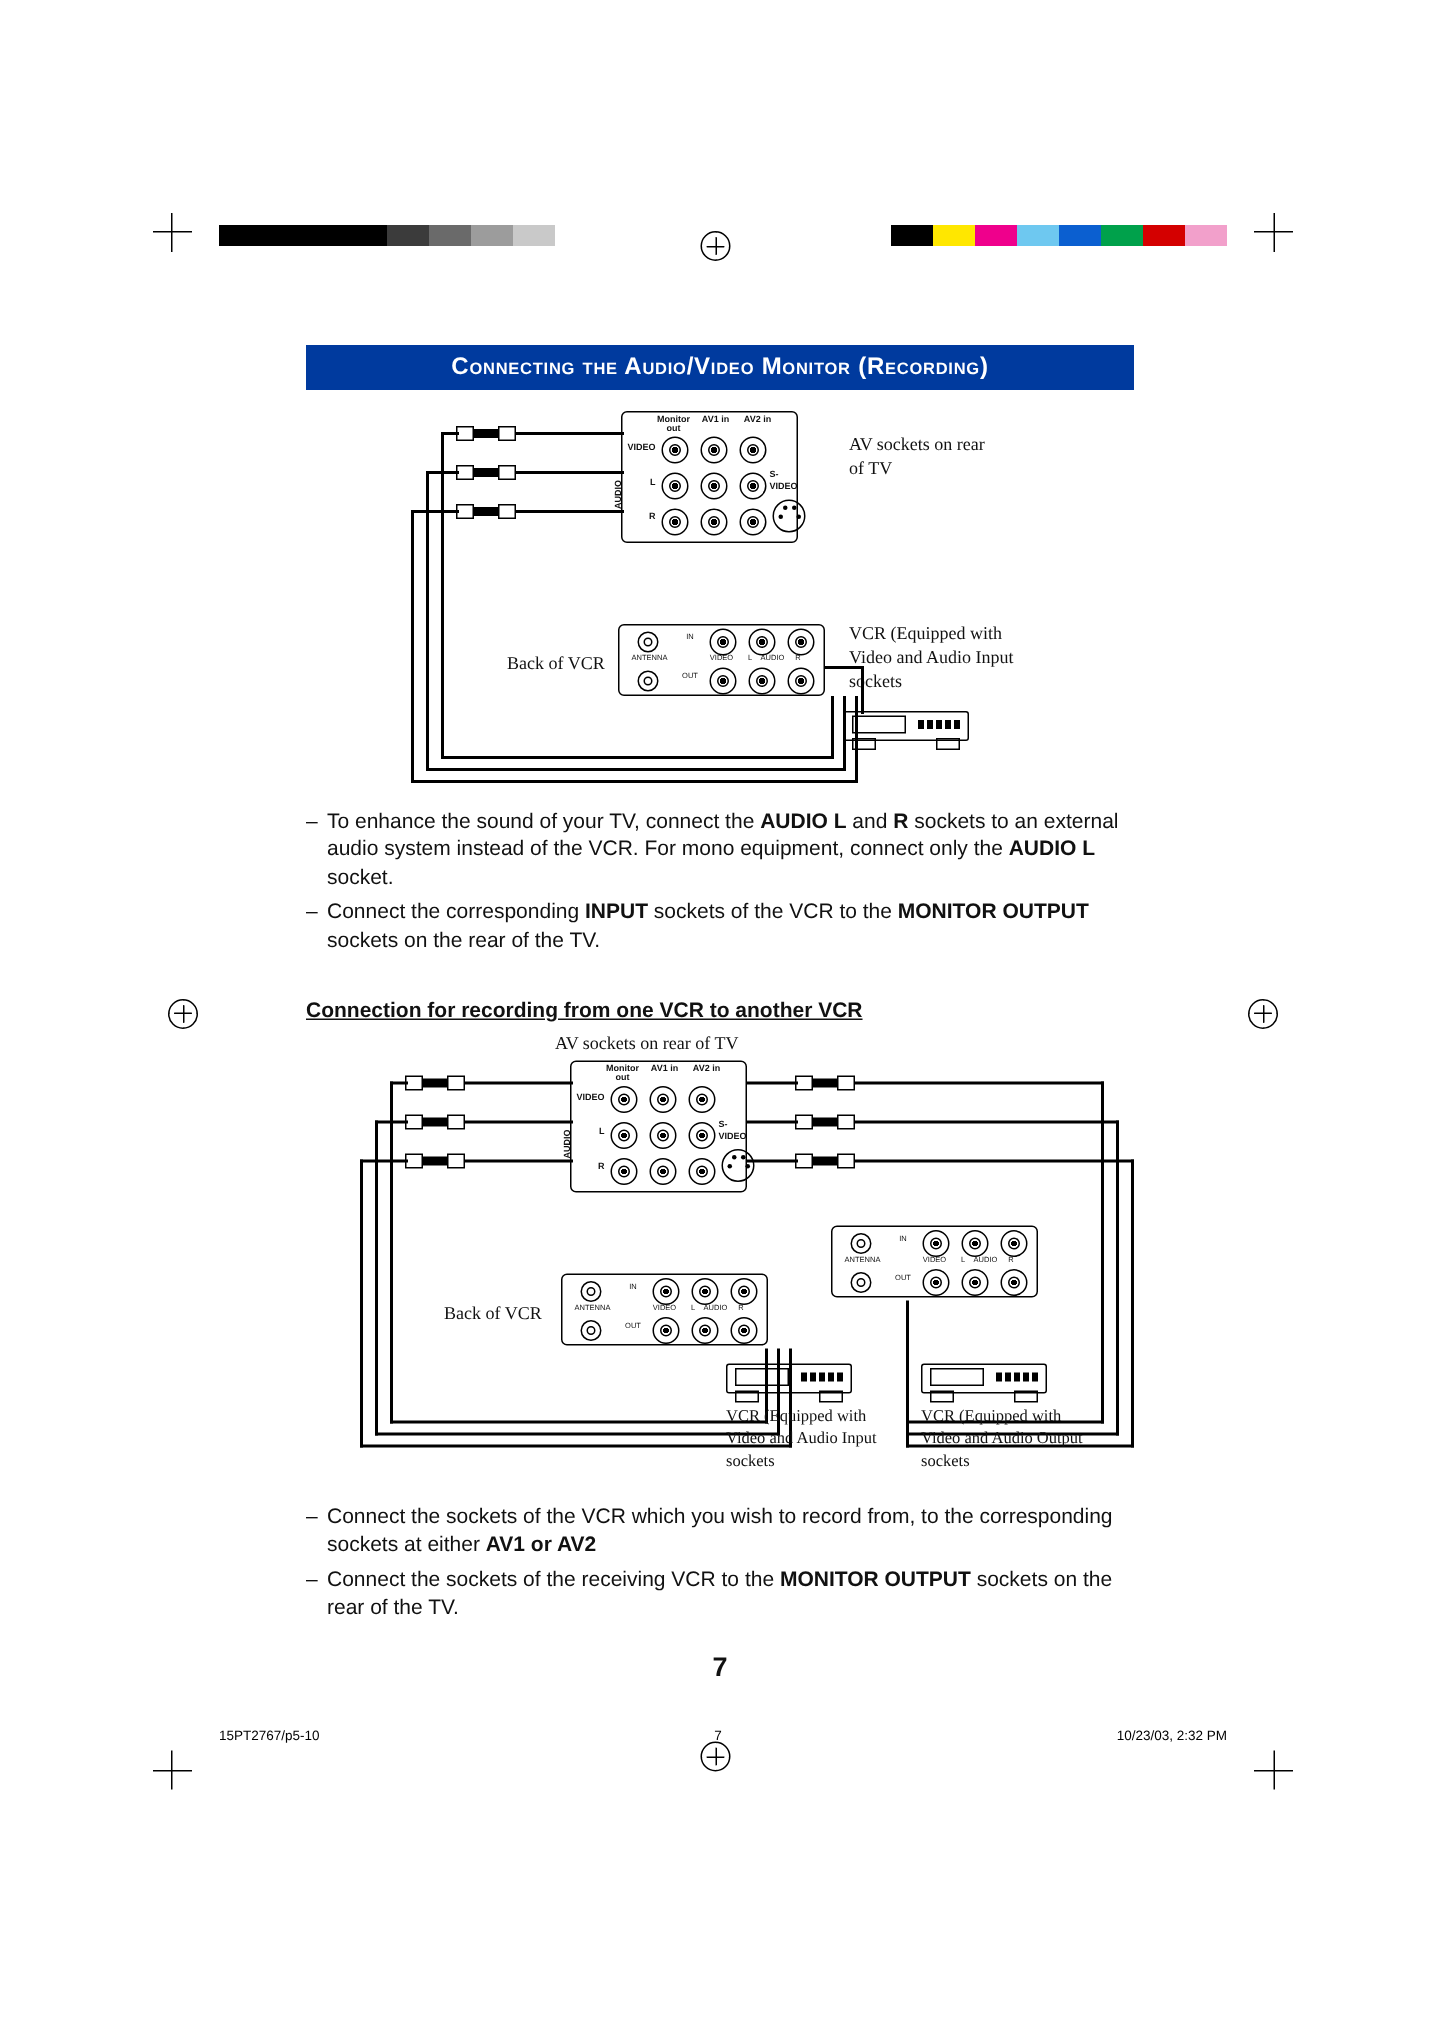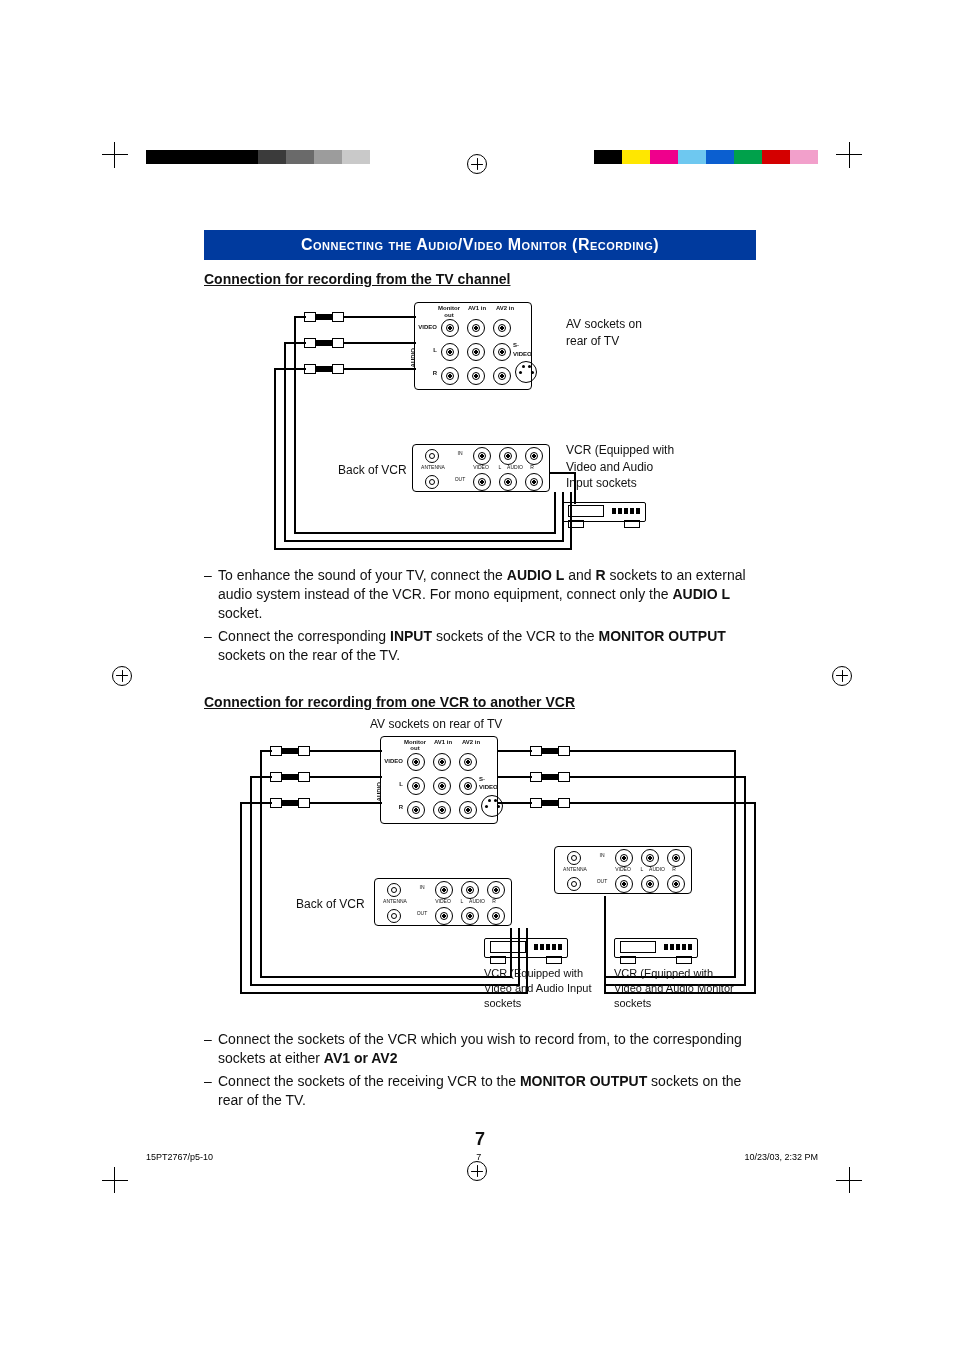--- a/index.html
+++ b/index.html
@@ -97,20 +97,21 @@
   }
 
   .figure {
     position: relative;
     margin: 4px auto 14px auto;
   }
   .figure-caption {
     font-size: 12px;
     position: absolute;
     white-space: nowrap;
+    font-family: Liberation Serif, serif;
   }
   .wire {
     position: absolute;
     border: 1px solid #000;
   }
 
   
   .socket-panel {
     position: absolute;
     border: 1px solid #000;
@@ -252,21 +253,20 @@
       <span style="background: rgb(239, 0, 140);"></span>
       <span style="background: rgb(255, 231, 0);"></span>
       <span style="background: rgb(0, 0, 0);"></span>
       <span style="background: rgb(255, 255, 255);"></span>
     </div>
 
   <div class="content">
 
     <div class="title-bar">Connecting the Audio/Video  Monitor (Recording)</div>
 
-    <div class="section-sub">Connection for recording from the TV channel</div>
 
     <div class="figure" style="height:260px">
 
       <div class="socket-panel" style="left:210px;top:10px;width:118px;height:88px">
         <span class="hdr" style="left:20px;top:2px">Monitor out</span>
         <span class="hdr" style="left:48px;top:2px">AV1 in</span>
         <span class="hdr" style="left:76px;top:2px">AV2 in</span>
         <span class="rowlbl" style="left:-2px;top:20px">VIDEO</span>
         <span class="rowlbl" style="left:-2px;top:43px">L</span>
         <span class="rowlbl" style="left:-14px;top:53px;transform:rotate(-90deg)">AUDIO</span>
@@ -460,21 +460,21 @@
           <div class="foot r"></div>
       </div>
       <div class="vcr-unit" style="left:410px;top:222px">
         <div class="body"></div>
           <div class="slot"></div>
           <div class="btns"></div>
         <div class="foot l"></div>
           <div class="foot r"></div>
       </div>
       <span class="figure-caption" style="left:280px;top:250px;width:110px;white-space:normal;font-size:11px">VCR (Equipped with Video and Audio Input sockets</span>
-      <span class="figure-caption" style="left:410px;top:250px;width:120px;white-space:normal;font-size:11px">VCR (Equipped with Video and Audio Monitor sockets</span>
+      <span class="figure-caption" style="left:410px;top:250px;width:120px;white-space:normal;font-size:11px">VCR (Equipped with Video and Audio Output sockets</span>
     </div>
 
     <ul class="bullets" id="bl2">
         <li>Connect the sockets of the VCR which you wish to record from, to the corresponding sockets at either <b>AV1 or AV2</b></li>
         <li>Connect the sockets of the receiving VCR to the <b>MONITOR OUTPUT</b> sockets on the rear of the TV.</li>
       </ul>
 
     <div class="pagenum">7</div>
   </div>
 

